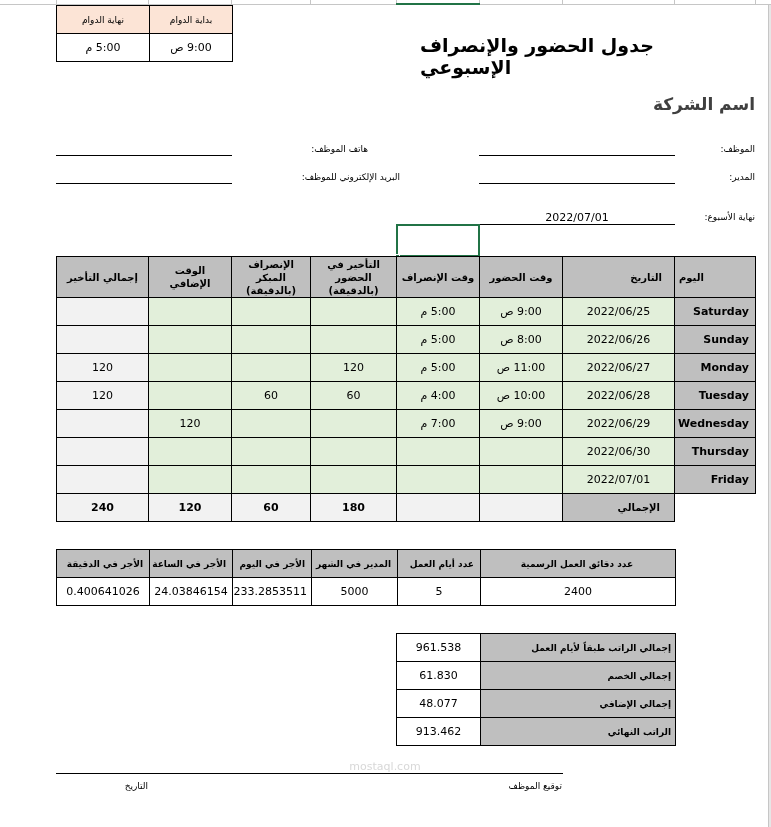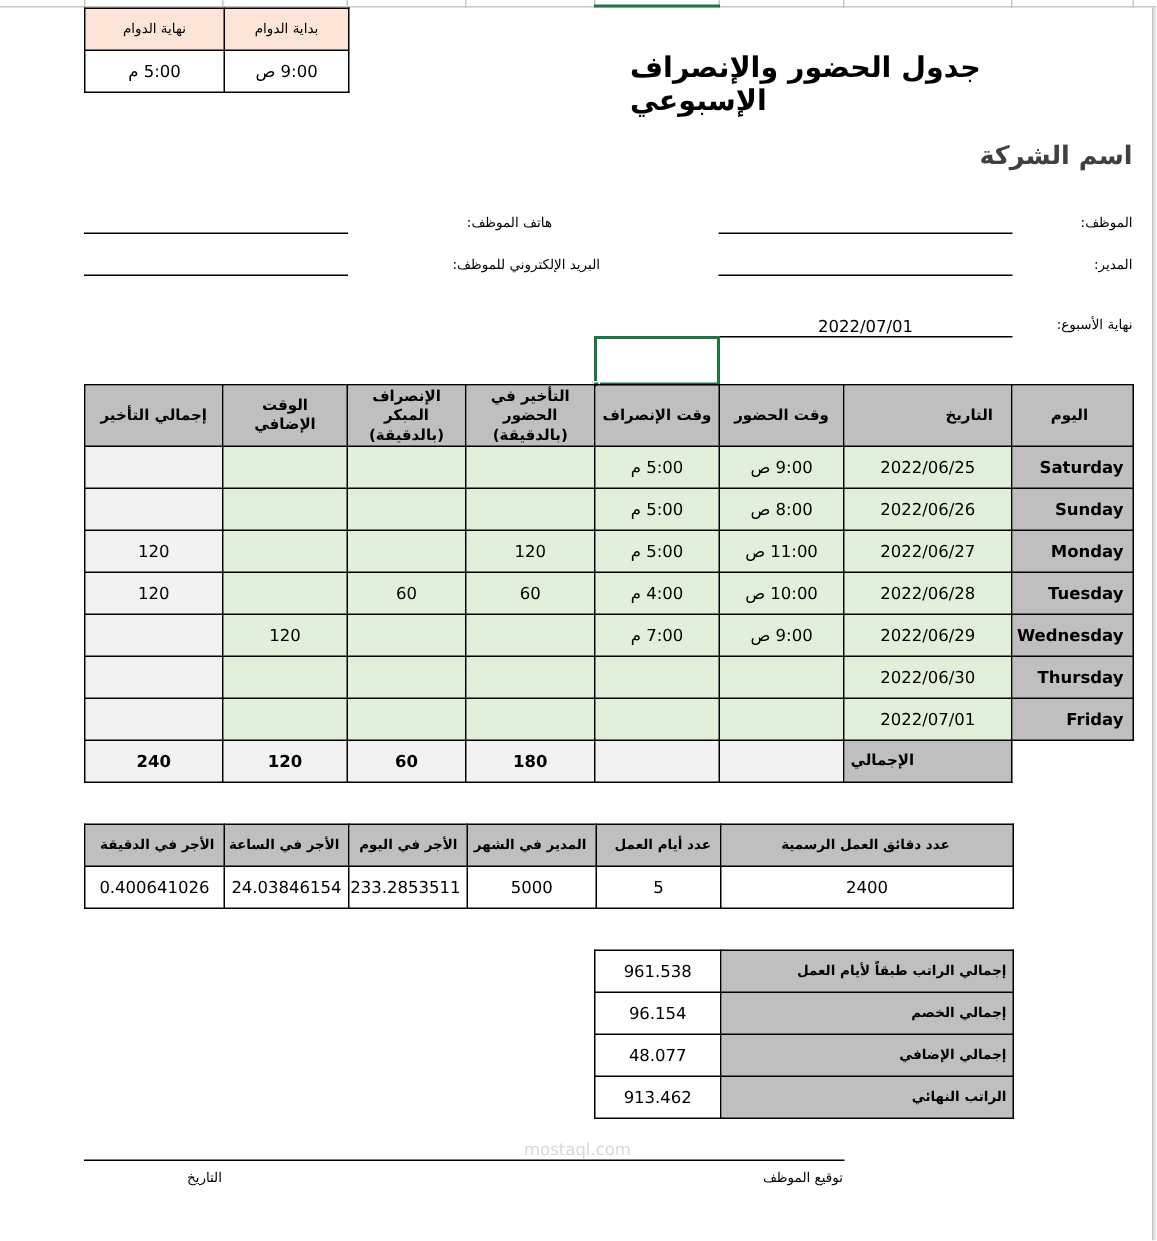--- a/index.html
+++ b/index.html
@@ -30,24 +30,24 @@
   .selcell { left: 396px; top: 224px; width: 84px; height: 33px; border: 2px solid #217346; }
   .selhandle { left: 395px; top: 254px; width: 5px; height: 5px; background: #217346; border: 1px solid #fff; }
 
   
   .att { left: 56px; top: 256px; width: 699px; }
   .att td { height: 28px; }
   .att tr.hdr td { height: 41px; background: #bfbfbf; font-weight: bold; font-size: 10px; white-space: normal; line-height: 13px; }
   .att td.day { background: #bfbfbf; font-weight: bold; text-align: right; padding-right: 6px; font-size: 11px; }
   .att td.g { background: #e2efda; }
   .att td.w { background: #f2f2f2; }
-  .att td.hdr-day { text-align: center; padding-right: 8px; margin-top: 43px; }
+  .att td.hdr-day { text-align: left; padding-right: 8px; margin-top: 43px; }
   .att td.hdr-date { text-align: right; padding-right: 12px; }
   .att tr.tot td.w { font-weight: bold; }
-  .att td.totlbl { background: #bfbfbf; font-weight: bold; text-align: left; padding-right: 3px; font-size: 10px; }
+  .att td.totlbl { background: #bfbfbf; font-weight: bold; text-align: right; padding-right: 14px; font-size: 10px; }
   .att td.none { border: none; background: transparent; }
 
   
   .wage { left: 56px; top: 549px; width: 619px; }
   .wage td { height: 28px; }
   .wage tr.hdr td { background: #bfbfbf; font-weight: bold; font-size: 9px; text-align: right; padding-right: 6px; }
   .wage tr.vals td { background: #fff; }
 
   
   .sum { left: 396px; top: 633px; width: 279px; }
@@ -255,21 +255,21 @@
       <col style="width:195px">
       <col style="width:84px">
     </colgroup>
   <tbody>
       <tr>
     <td class="k">إجمالي الراتب طبقاً لأيام العمل</td>
     <td class="v">961.538</td>
   </tr>
   <tr>
     <td class="k">إجمالي الخصم</td>
-    <td class="v">96.154</td>
+    <td class="v">61.830</td>
   </tr>
   <tr>
     <td class="k">إجمالي الإضافي</td>
     <td class="v">48.077</td>
   </tr>
   <tr>
     <td class="k">الراتب النهائي</td>
     <td class="v">913.462</td>
   </tr>
 </tbody>

